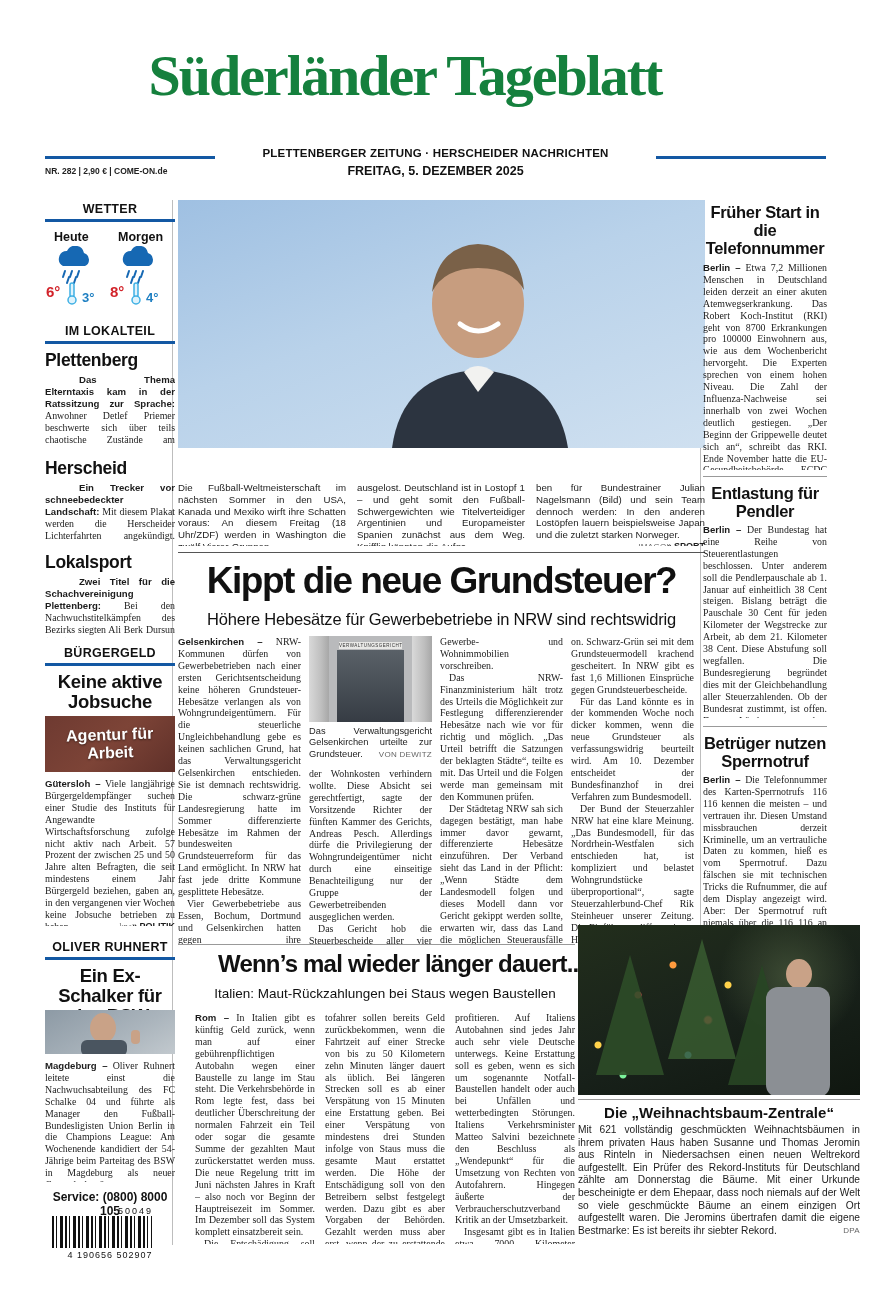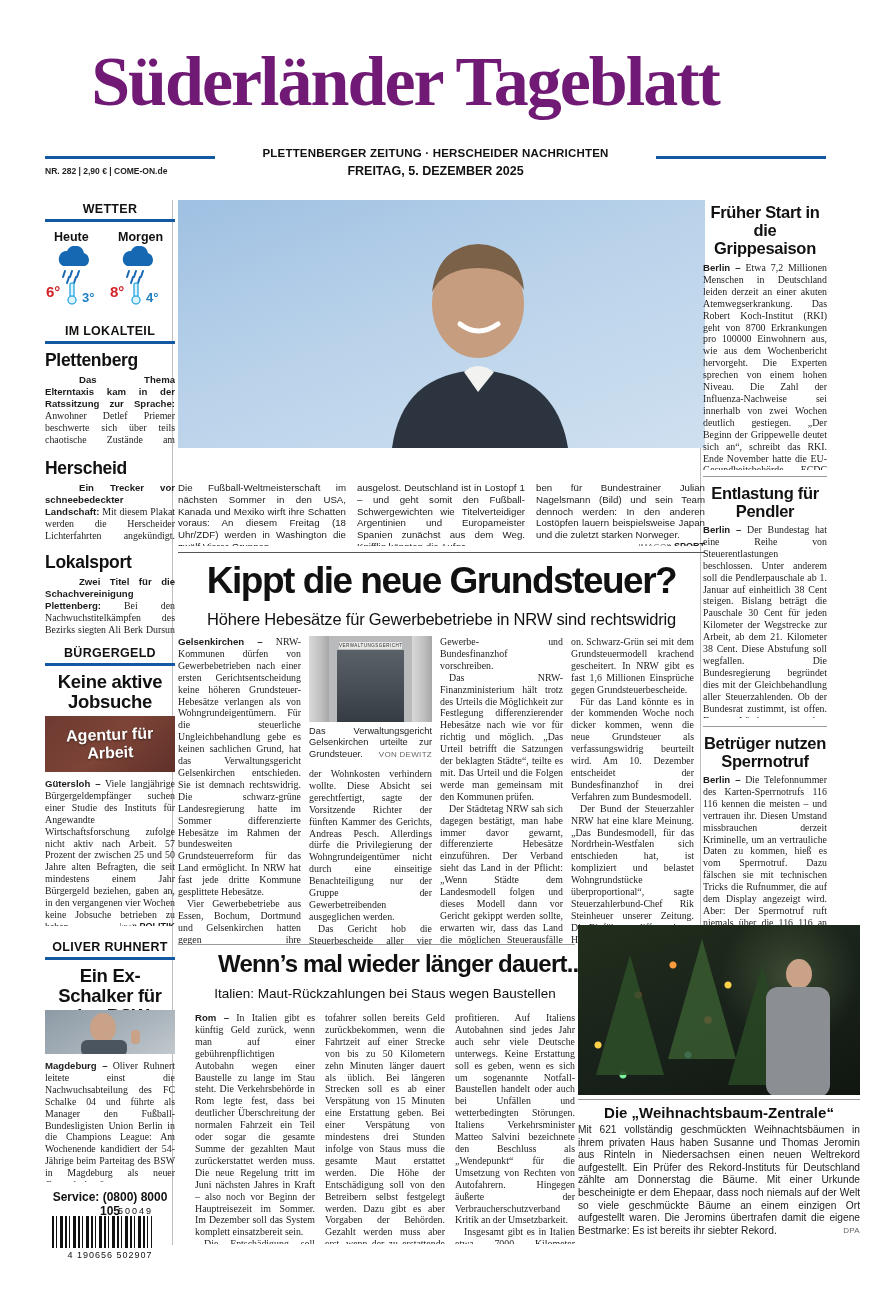--- a/index.html
+++ b/index.html
@@ -1,21 +1,21 @@
 <!DOCTYPE html>
 <html lang="de"><head>
 <meta charset="utf-8">
 <style>
   html,body{margin:0;padding:0;background:#e8e8e8;}
   #page{position:relative;width:871px;height:1300px;background:#fff;margin:0 auto;
         font-family:"Liberation Sans",sans-serif;color:#111;overflow:hidden;}
   .abs{position:absolute;}
   
   .masthead-title{top:42px;left:0;width:810px;text-align:center;
-     font-family:"Liberation Serif",serif;font-weight:bold;font-size:70px;letter-spacing:-2px;color:#701a75;}
+     font-family:"Liberation Serif",serif;font-weight:bold;font-size:58px;letter-spacing:-2px;color:#15803d;}
   .mast-rule{height:3px;background:#1358a3;top:156px;}
   .masthead-sub{top:147px;left:0;width:871px;text-align:center;font-weight:bold;font-size:11.5px;letter-spacing:.2px;}
   .masthead-date{top:164px;left:0;width:871px;text-align:center;font-weight:bold;font-size:12.5px;}
   .issue-info{top:166px;left:45px;font-weight:bold;font-size:8.5px;color:#222;}
   
   .kicker{width:130px;text-align:center;font-weight:bold;font-size:12.5px;letter-spacing:.3px;
           border-bottom:3px solid #1358a3;padding-bottom:3px;}
   .city-head{font-weight:bold;font-size:17.5px;letter-spacing:-.3px;}
   .side-head{width:130px;text-align:center;font-weight:bold;font-size:18.5px;line-height:20px;letter-spacing:-.3px;}
   .serif-body{font-family:"Liberation Serif",serif;font-size:9.9px;line-height:11.9px;text-align:justify;color:#1c1c1c;overflow:hidden;}
@@ -223,34 +223,34 @@
     <span class="cap-b">Das Verwaltungsgericht</span>
     <span>Gelsenkirchen urteilte zur Grundsteuer.</span>
     <span class="credit fr">VON DEWITZ</span>
   </div>
   <div class="abs serif-body" style="left:309px;top:768px;width:123px;height:178px;">
     <div>der Wohnkosten verhindern wollte. Diese Absicht sei gerechtfertigt, sagte der Vorsitzende Richter der fünften Kammer des Gerichts, Andreas Pesch. Allerdings dürfe die Privilegierung der Wohngrundeigentümer nicht durch eine einseitige Benachteiligung nur der Gruppe der Gewerbetreibenden ausgeglichen werden.</div>
     <div class="p2">Das Gericht hob die Steuerbescheide aller vier Betriebe auf und erklärte die Satzungen der Städte für nichtig, insoweit sie unterschiedliche Hebesätze für</div>
   </div>
 
   <div class="abs serif-body" style="left:440px;top:636px;width:123px;height:310px;">
-    <div>Gewerbe- und Bundesfinanzhof vorschreiben.</div>
+    <div>Gewerbe- und Wohnimmobilien vorschreiben.</div>
     <div class="p2">Das NRW-Finanzministerium hält trotz des Urteils die Möglichkeit zur Festlegung differenzierender Hebesätze nach wie vor für richtig und möglich. „Das Urteil betrifft die Satzungen der beklagten Städte“, teilte es mit. Das Urteil und die Folgen werde man gemeinsam mit den Kommunen prüfen.</div>
     <div class="p2">Der Städtetag NRW sah sich dagegen bestätigt, man habe immer davor gewarnt, differenzierte Hebesätze einzuführen. Der Verband sieht das Land in der Pflicht: „Wenn Städte dem Landesmodell folgen und dieses Modell dann vor Gericht gekippt werden sollte, erwarten wir, dass das Land die möglichen Steuerausfälle der Städte ausgleicht.“</div>
 
   </div>
 
   <div class="abs serif-body" style="left:571px;top:636px;width:123px;height:310px;">
     <div>on. Schwarz-Grün sei mit dem Grundsteuermodell krachend gescheitert. In NRW gibt es fast 1,6 Millionen Einsprüche gegen Grundsteuerbescheide.</div>
     <div class="p2">Für das Land könnte es in der kommenden Woche noch dicker kommen, wenn die neue Grundsteuer als verfassungswidrig beurteilt wird. Am 10. Dezember entscheidet der Bundesfinanzhof in drei Verfahren zum Bundesmodell.</div>
     <div class="p2">Der Bund der Steuerzahler NRW hat eine klare Meinung. „Das Bundesmodell, für das Nordrhein-Westfalen sich entschieden hat, ist kompliziert und belastet Wohngrundstücke überproportional“, sagte Steuerzahlerbund-Chef Rik Steinheuer unserer Zeitung. Die Einführung differenzierter Hebesätze sei nichts weiter als „ein Herumdoktern an einer vermurksten Reform, die nicht zukunftsfähig ist“.</div>
 
   </div>
 
-  <div class="abs right-head" style="left:703px;top:203px;">Früher Start in die Grippesaison</div>
+  <div class="abs right-head" style="left:703px;top:203px;">Früher Start in die Telefonnummer</div>
   <div class="abs serif-body" style="left:703px;top:262px;width:124px;height:208px;">
     <span class="dl">Berlin –</span>
     <span>Etwa 7,2 Millionen Menschen in Deutschland leiden derzeit an einer akuten Atemwegserkrankung. Das Robert Koch-Institut (RKI) geht von 8700 Erkrankungen pro 100000 Einwohnern aus, wie aus dem Wochenbericht hervorgeht. Die Experten sprechen von einem hohen Niveau. Die Zahl der Influenza-Nachweise sei innerhalb von zwei Wochen deutlich gestiegen. „Der Beginn der Grippewelle deutet sich an“, schreibt das RKI. Ende November hatte die EU-Gesundheitsbehörde ECDC mitgeteilt, dass die Grippesaison besonders früh beginne.</span>
     
   </div>
 
   <div class="abs hrule-light" style="left:703px;top:476px;width:124px;"></div>
   <div class="abs right-head" style="left:703px;top:484px;">Entlastung für Pendler</div>
   <div class="abs serif-body" style="left:703px;top:524px;width:124px;height:194px;">
     <span class="dl">Berlin –</span>

